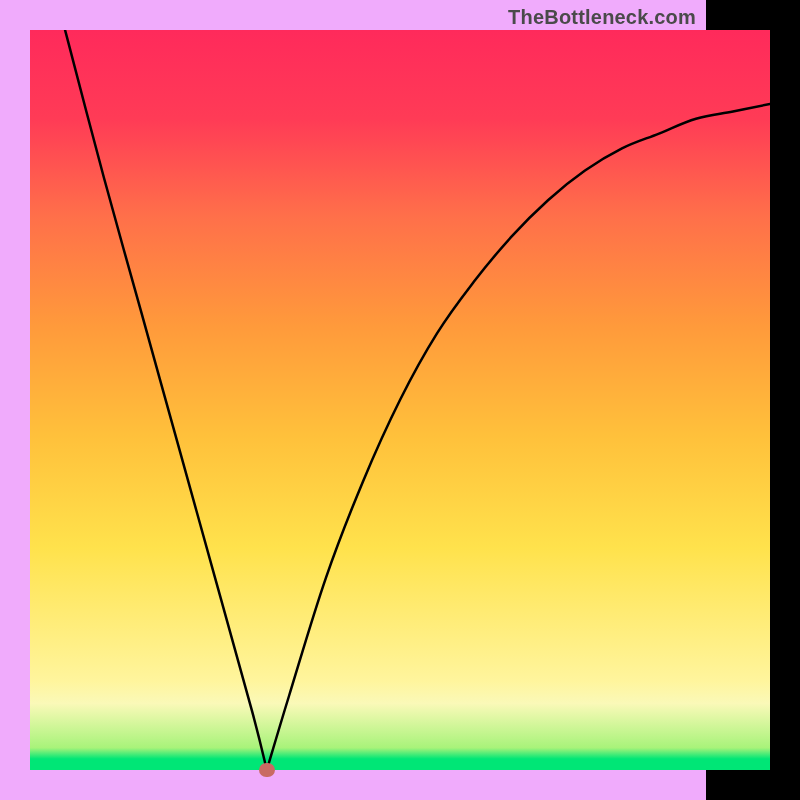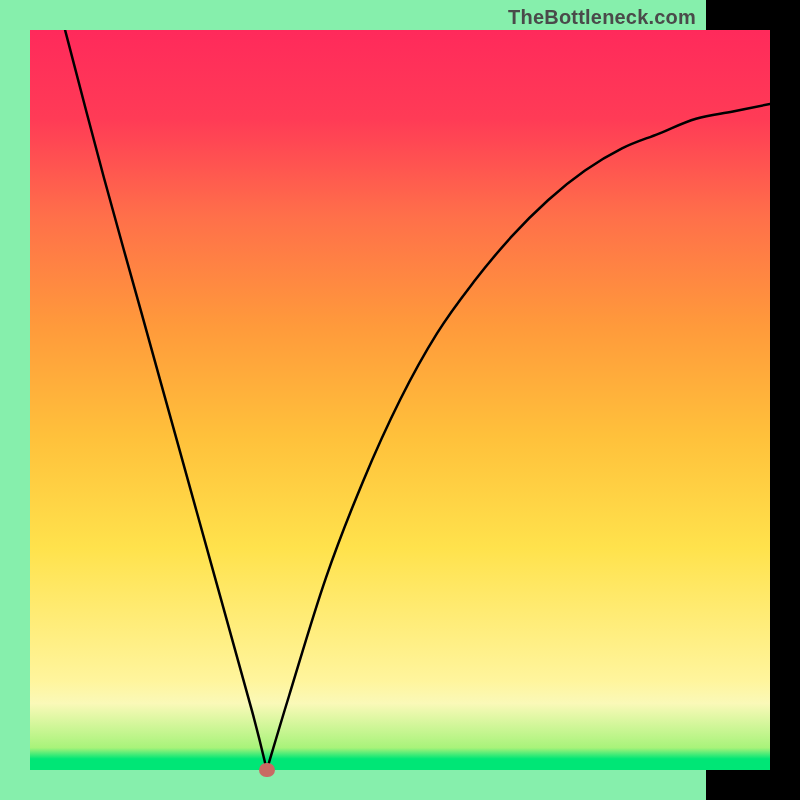--- a/index.html
+++ b/index.html
@@ -8,21 +8,21 @@
     width: 800px;
     height: 800px;
     background: #000;
     font-family: Arial, Helvetica, sans-serif;
     overflow: hidden;
   }
   .frame {
     position: relative;
     width: 706px;
     height: 800px;
-    background: #86efac;
+    background: #f0abfc;
   }
   .plot-area {
     position: absolute;
     left: 30px;
     top: 30px;
     width: 740px;
     height: 740px;
     
     background: linear-gradient(
       to top,

